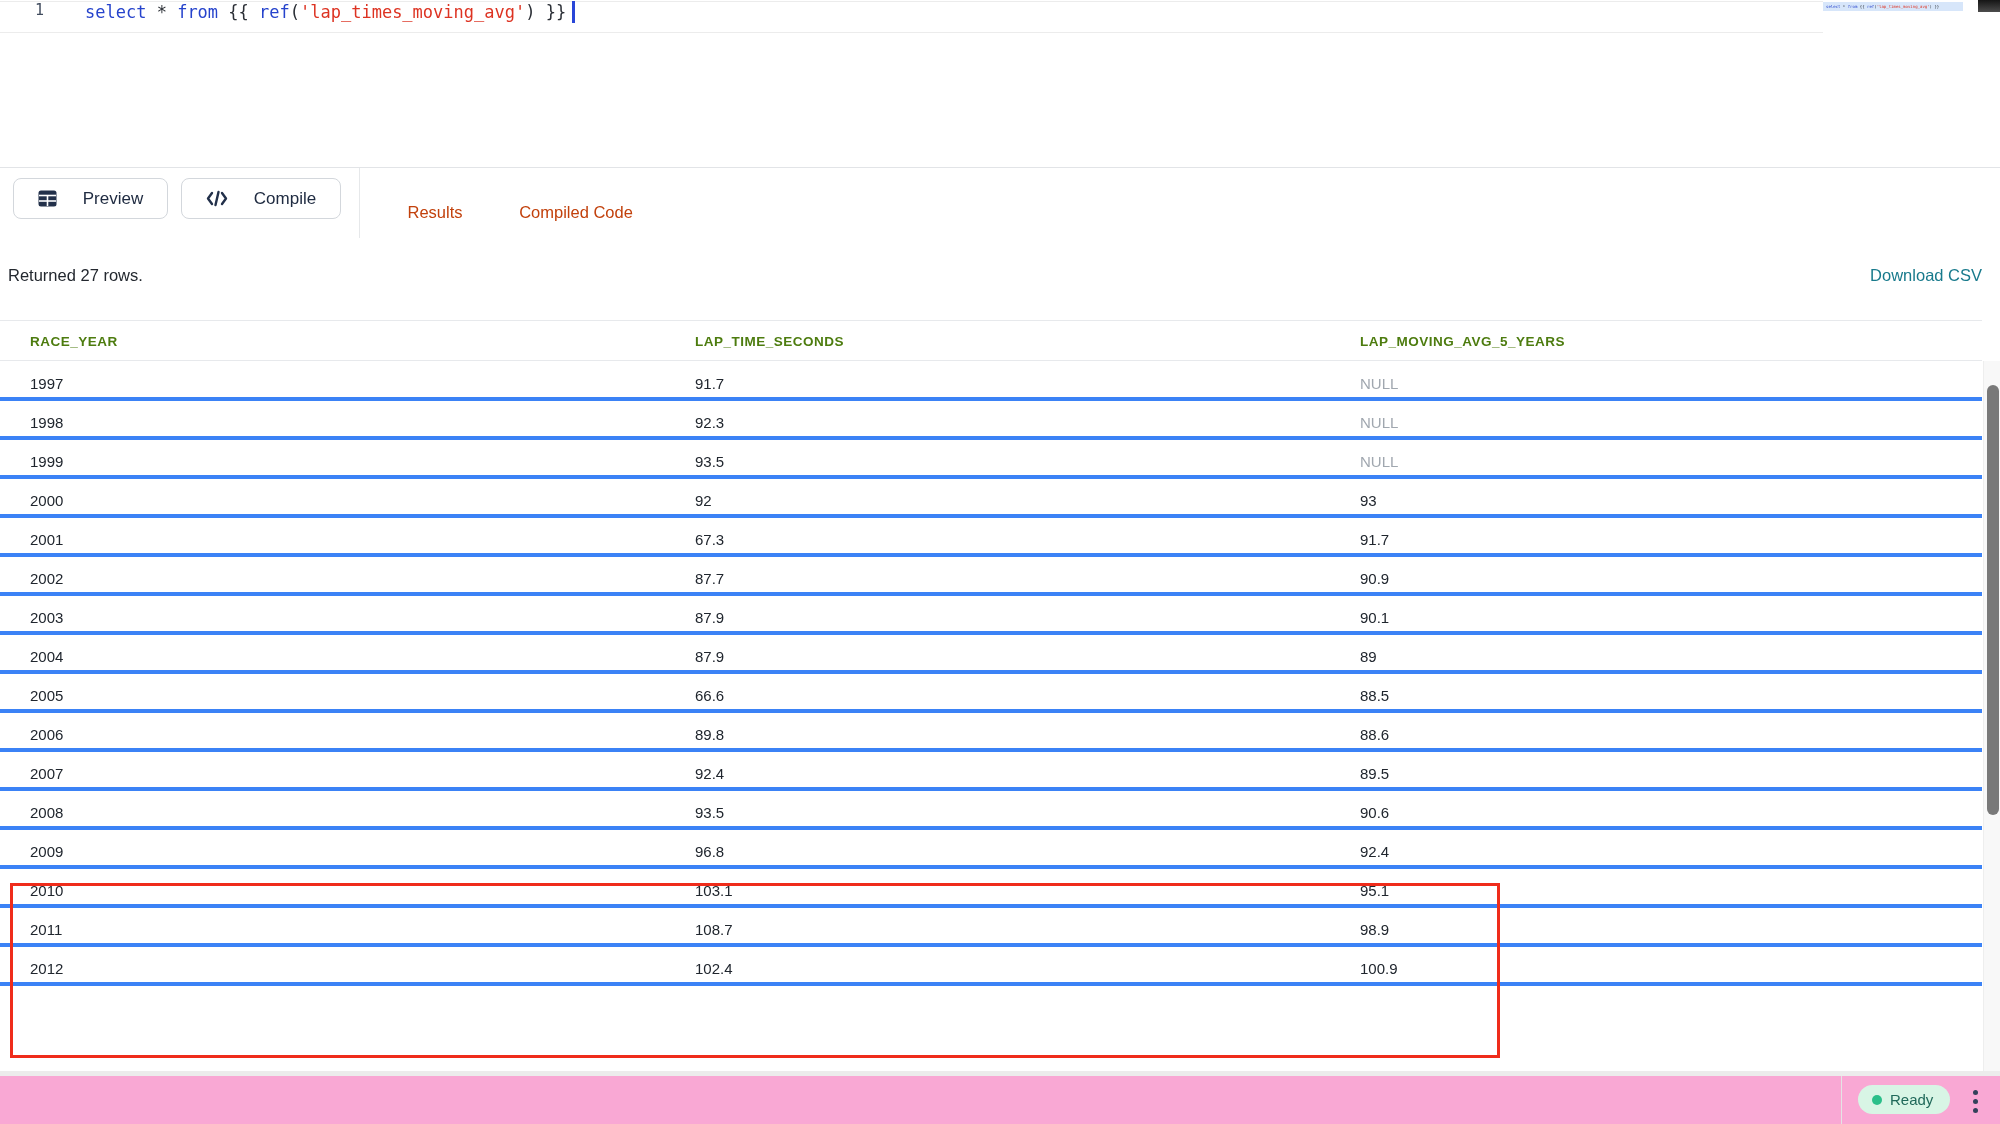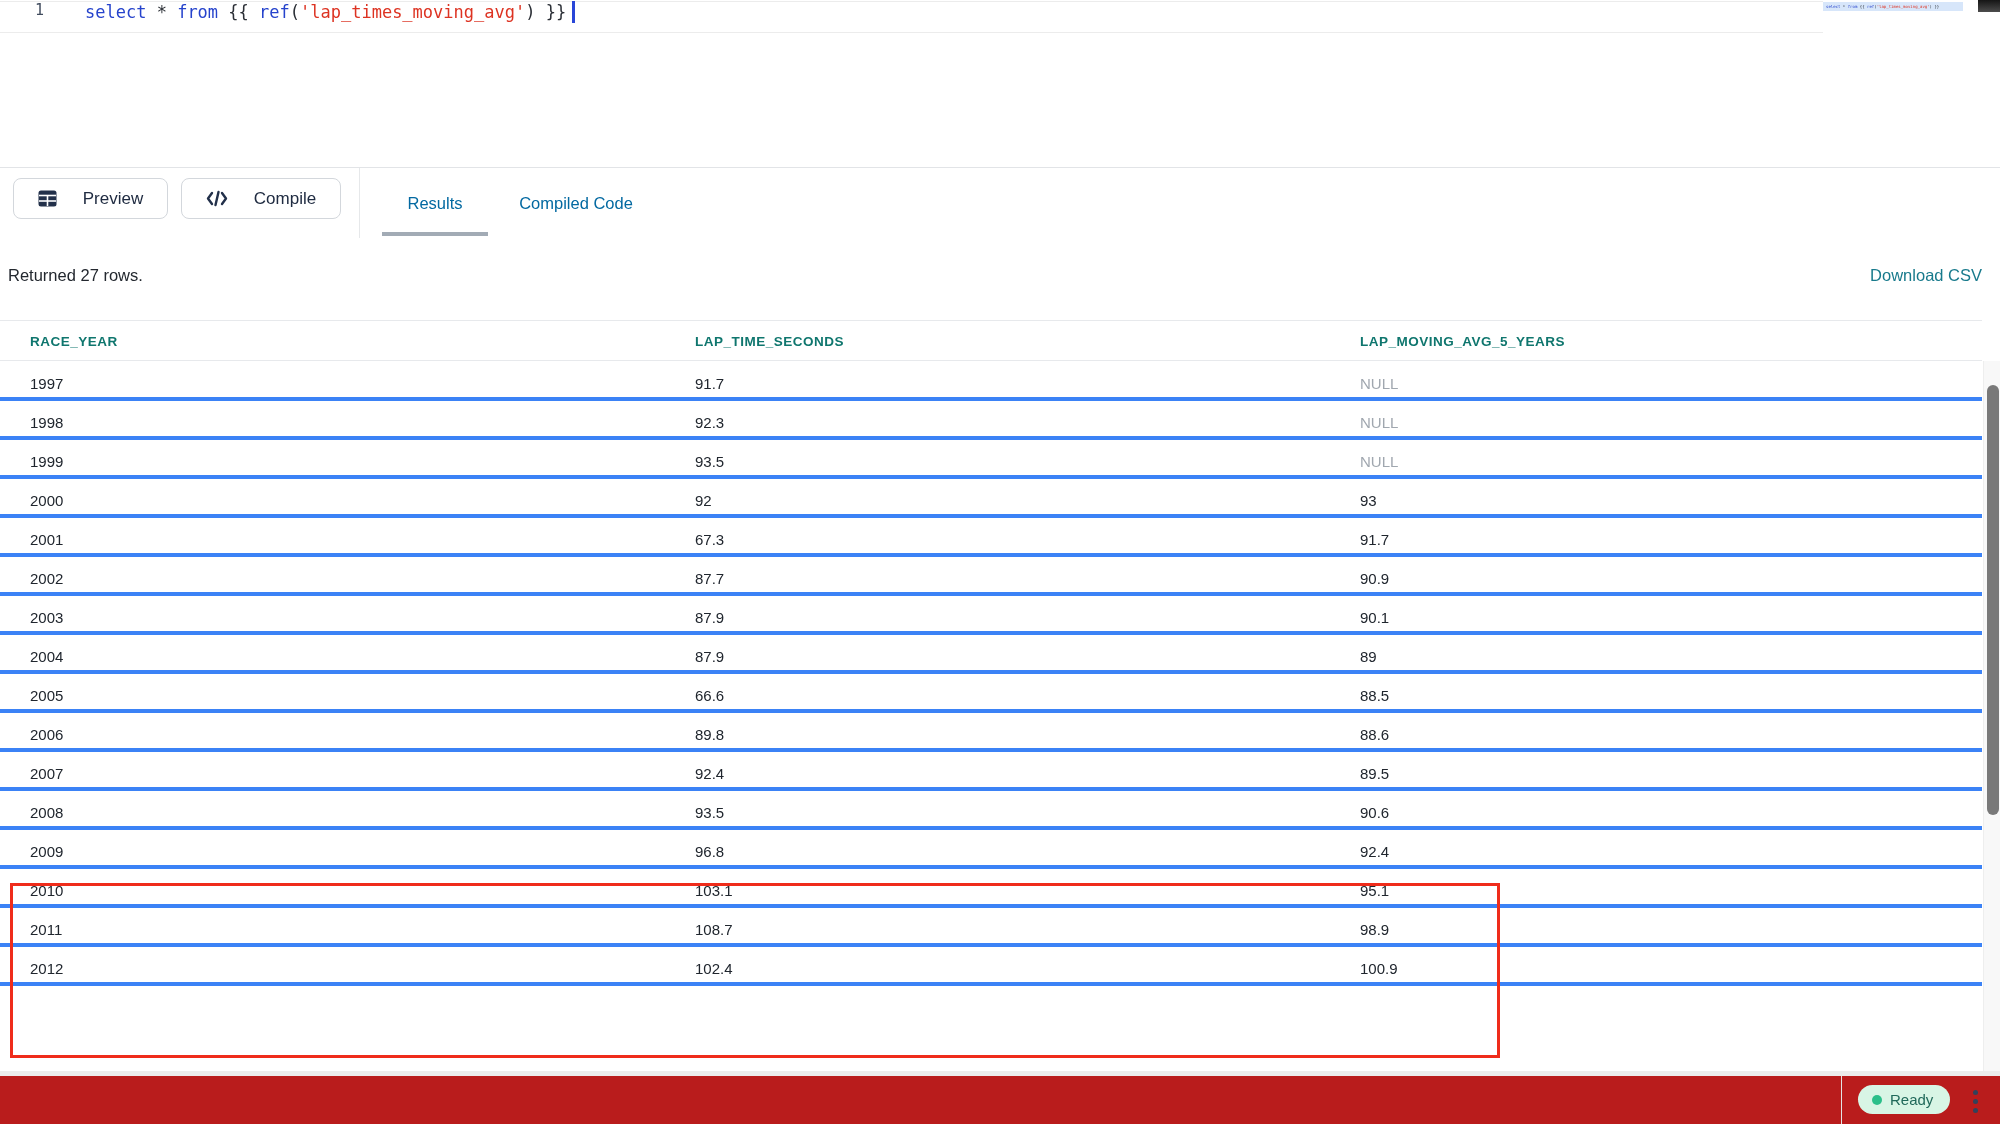--- a/index.html
+++ b/index.html
@@ -29,49 +29,49 @@
 
   
   .toolbar { position:absolute; left:0; top:168px; width:2000px; height:70px; background:#fff; }
   .btn { position:absolute; top:10px; height:41px; background:#fff; border:1px solid #d3d7dc; border-radius:8px;
          display:flex; align-items:center; justify-content:center; gap:26px; cursor:pointer;
          font-family:"Liberation Sans", sans-serif; font-size:17px; color:#202c42; }
   .btn-preview { left:13px; width:155px; }
   .btn-compile { left:181px; width:160px; }
   .btn svg { display:block; }
   .vdiv { position:absolute; left:359px; top:0; width:1px; height:70px; background:#e6e8ea; }
-  .tab { position:absolute; top:0; height:70px; display:flex; align-items:center; justify-content:center;
-         font-size:16.5px; color:#0369a1; cursor:pointer; }
+  .tab { position:absolute; top:9px; height:70px; display:flex; align-items:center; justify-content:center;
+         font-size:16.5px; color:#c2410c; cursor:pointer; }
   .tab-results { left:382px; width:106px; }
   .tab-compiled { left:506px; width:140px; }
   .tab-underline { position:absolute; left:0; bottom:2px; width:106px; height:4px; background:#a2abb5; }
 
   
   .results-bar { position:absolute; left:0; top:238px; width:2000px; height:82px; background:#fff; }
   .summary { position:absolute; left:8px; top:28px; font-size:16.5px; color:#23282f; }
   .download { position:absolute; right:18px; top:28px; font-size:16.5px; color:#187a8c; cursor:pointer; text-decoration:none; }
 
   
   .thead { position:absolute; left:0; top:320px; width:1982px; height:41px;
            border-top:1px solid #e7e9ec; border-bottom:1px solid #e7e9ec; background:#fff; }
   .th { position:absolute; top:0; height:41px; line-height:41px; font-size:13.5px; font-weight:600;
-        letter-spacing:0.5px; color:#0f766e; }
+        letter-spacing:0.5px; color:#4d7c0f; }
   .tbody { position:absolute; left:0; top:362px; width:1982px; }
   .trow { position:relative; width:1982px; height:39px; border-bottom:4px solid #3b82f6; background:#fff; }
   .tcell { position:absolute; top:0; height:43.5px; line-height:43.5px; font-size:15px; color:#20262e; }
   .c1 { left:30px; }  .c2 { left:695px; }  .c3 { left:1360px; }
   .nullv { color:#a0a7af; }
   .red-box { position:absolute; left:10px; width:1490px; border:3px solid #ef2c1b; pointer-events:none; z-index:5; }
 
   .track { position:absolute; left:1983px; top:361px; width:17px; height:710px; background:#f8f8f8; border-left:1px solid #eeeeee; }
   .thumb { position:absolute; left:3px; top:24px; width:12px; height:430px; background:#797979; border-radius:6px; }
 
   
   .footer-band { position:absolute; left:0; top:1071px; width:2000px; height:5px; background:#ececec; }
-  .footer { position:absolute; left:0; top:1076px; width:2000px; height:48px; background:#b91c1c; }
+  .footer { position:absolute; left:0; top:1076px; width:2000px; height:48px; background:#f9a8d4; }
   .vline { position:absolute; left:1841px; top:0; width:1px; height:48px; background:#e4e4e4; }
   .ready-badge { position:absolute; left:1858px; top:9px; width:92px; height:29px; border-radius:15px;
                  background:#d8f5e5; display:flex; align-items:center; gap:8px; padding-left:14px; }
   .dot { width:10px; height:10px; border-radius:50%; background:#2bbf8a; }
   .ready-label { font-size:15px; color:#20695a; }
   .kebab { position:absolute; left:1970px; top:10px; width:10px; height:30px; display:flex; flex-direction:column;
            align-items:center; justify-content:center; gap:4px; cursor:pointer; }
   .kebab i { width:5px; height:5px; border-radius:50%; background:#33415a; }
 </style>
 </head>

